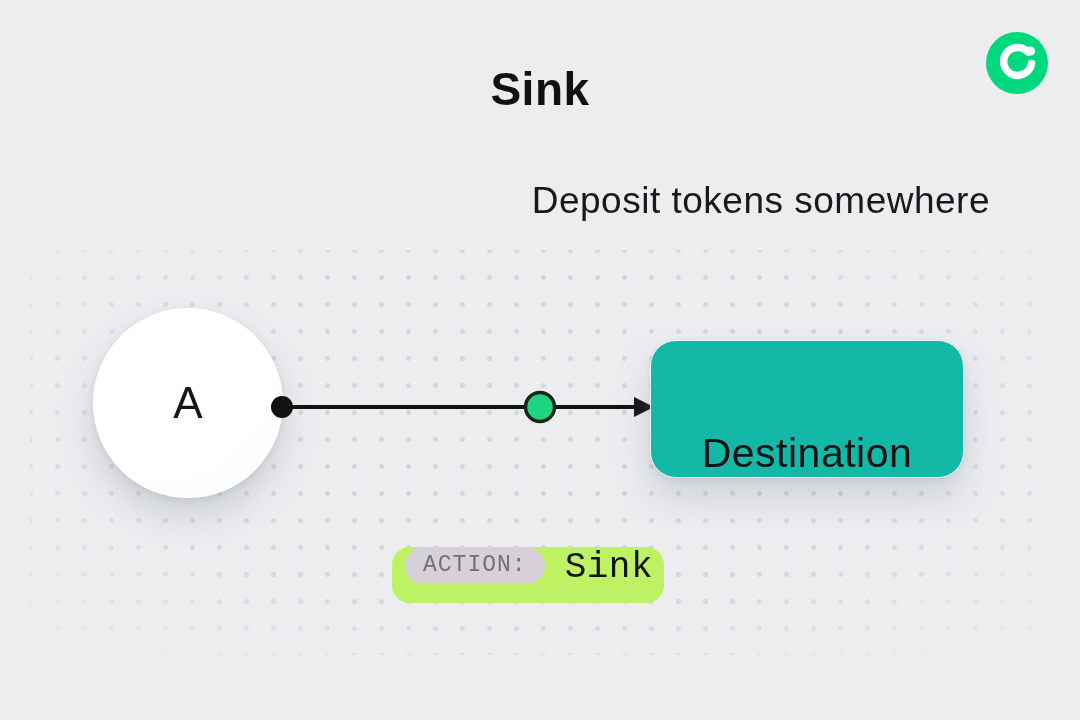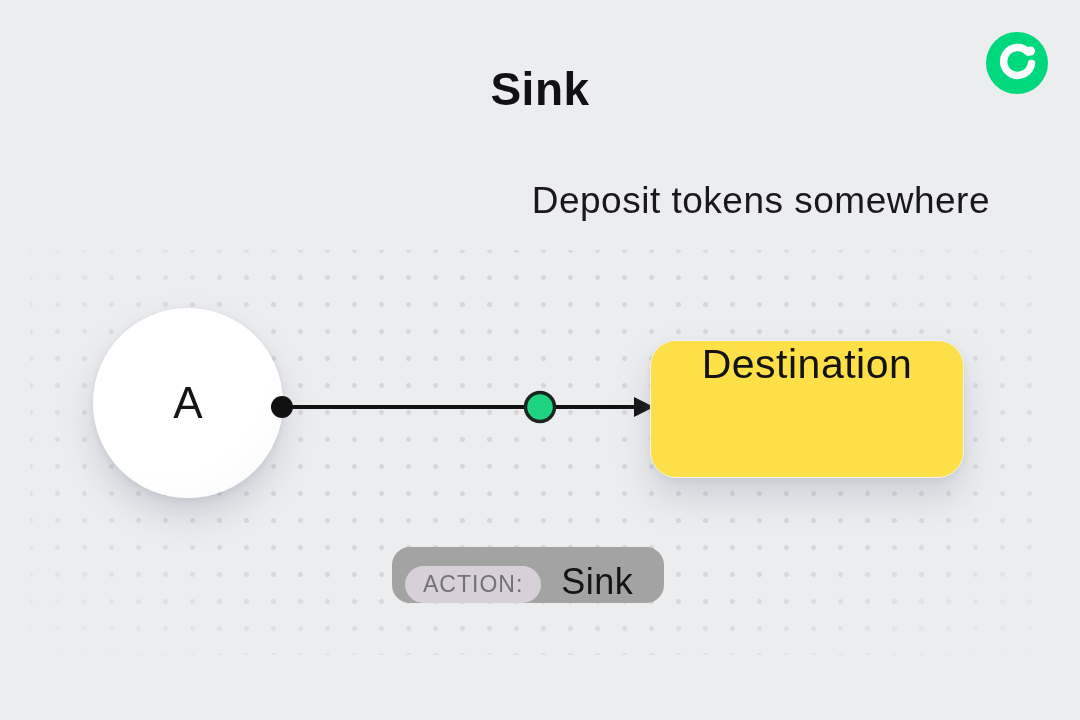--- a/index.html
+++ b/index.html
@@ -52,38 +52,38 @@
   }
 
   
   .edge{
     position:absolute;left:262px;top:385px;width:400px;height:44px;
   }
 
   
   .node-dest{
     position:absolute;left:650px;top:340px;width:312px;height:136px;
-    background:#fde047;
+    background:#14b8a6;
     border:1px solid #f1f1f4;
     border-radius:26px;
     box-shadow:0 20px 34px rgba(130,140,155,0.28), 0 2px 6px rgba(130,140,155,0.15);
-    display:flex;align-items:flex-start;justify-content:center;
+    display:flex;align-items:flex-end;justify-content:center;
   }
   .node-dest .label{
     font-size:41px;font-weight:500;color:#131316;
     letter-spacing:0.5px;
   }
 
   
   .action-badge{
     position:absolute;left:392px;top:547px;width:272px;height:56px;
-    background:#a3a3a3;
+    background:#bef264;
     border-radius:18px;
-    display:flex;align-items:flex-end;
-    padding:0;box-sizing:border-box;
+    display:flex;align-items:flex-start;
+    padding:0;box-sizing:border-box;font-family:Liberation Mono, monospace;
   }
   .action-pill{
     margin-left:13px;
     background:#d7d0d9;
     border-radius:999px;
     padding:6px 18px;
     font-size:23px;font-weight:500;color:#727079;
     letter-spacing:1px;
     line-height:1.1;
   }

